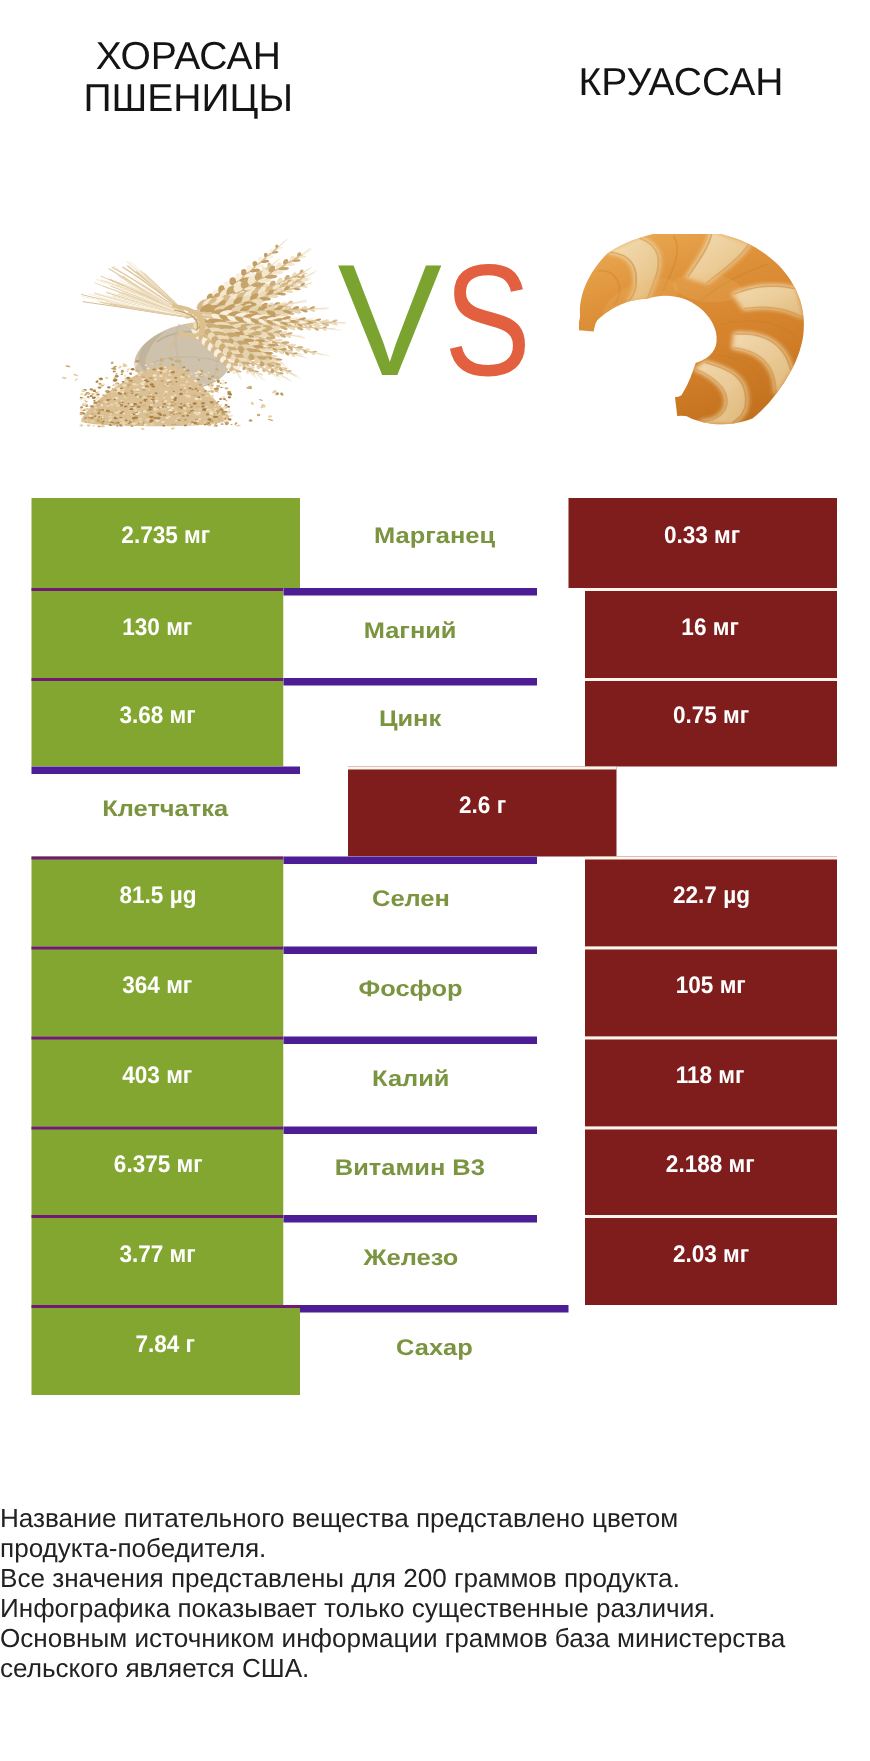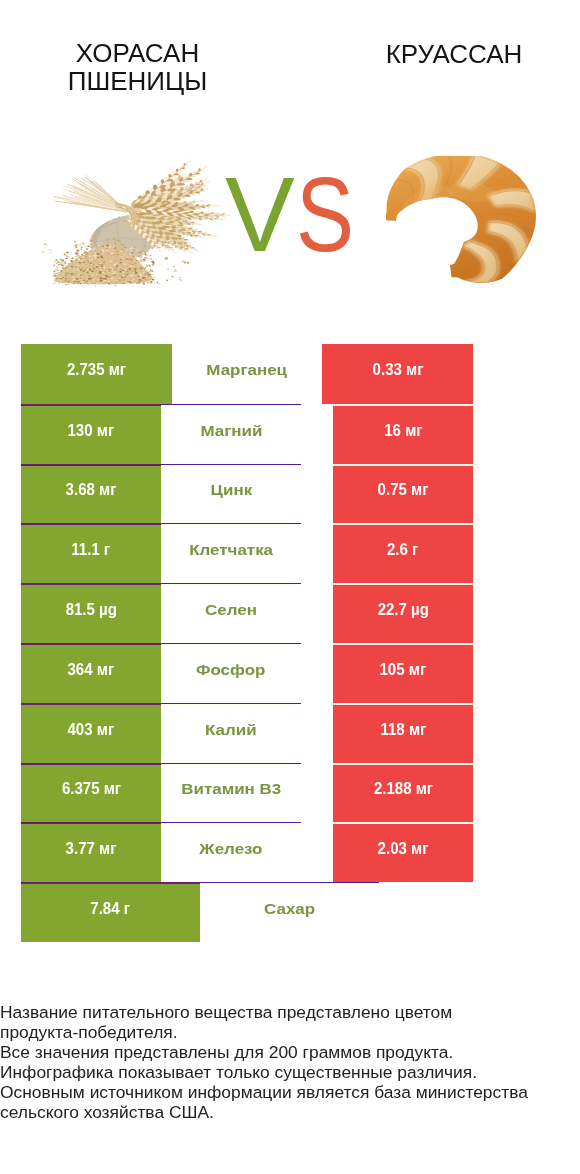--- a/index.html
+++ b/index.html
@@ -2,47 +2,47 @@
 <html><head>
 <meta charset="utf-8">
 <title>infographic</title>
 <style>
   html,body{margin:0;padding:0;}
   body{width:580px;height:1174px;background:#fff;font-family:"Liberation Sans",sans-serif;
        -webkit-font-smoothing:antialiased;overflow:hidden;}
   .page{position:relative;width:580px;height:1174px;}
 
   .ttl{position:absolute;text-align:center;font-size:26px;color:#141414;line-height:28px;}
-  #t-left{left:12px;width:251px;top:23px;margin-top:16px;}
+  #t-left{left:0;width:251px;top:23px;}
   #t-right{left:329px;width:250px;top:40px;}
 
   .photo{position:absolute;}
   #ph-left{left:40px;top:159px;width:192px;height:128px;}
   #ph-right{left:386px;top:156px;width:151px;height:139px;}
 
   .vs{position:absolute;left:0;top:0;width:580px;height:1174px;pointer-events:none;}
   .vs span{position:absolute;display:block;font-size:106px;line-height:106px;font-weight:400;
            transform-origin:0 0;}
   #vs-v{left:225px;top:161px;transform:scaleX(0.985);}
   #vs-s{left:296px;top:161px;transform:scaleX(0.82);}
 
-  .table{position:absolute;left:21px;top:344px;width:452px;}
+  .table{position:absolute;left:21px;top:332px;width:537px;}
   .row{display:flex;height:59.8px;}
   .cell{display:flex;align-items:center;justify-content:center;width:179px;
         font-weight:700;box-sizing:border-box;padding-bottom:8px;}
   .c-left, .c-right{font-size:16px;}
   .c-left > span, .c-right > span{display:inline-block;transform:scaleX(0.94);transform-origin:center;}
   .c-mid{font-size:15px;letter-spacing:0;}
   .c-mid > span{display:inline-block;transform:scaleX(1.13);transform-origin:center;}
   .c-left{background:#82a62f;color:#fff;}
   .c-mid{background:#fff;color:#7b9440;}
-  .c-right{background:#ef4444;color:#fff;}
+  .c-right{background:#7f1d1d;color:#fff;}
   .row + .row .c-left{border-top:2px solid #701a75;}
   .row + .row .c-right{border-top:2px solid #fdf4ea;margin-left:32px;}
-  .row + .row .c-mid{border-top:1px solid #4c1d95;}
+  .row + .row .c-mid{border-top:5px solid #4c1d95;}
   .row + .row .c-mid{box-shadow:inset 0 1px 0 #fbfdee;}
 
   .foot{position:absolute;left:0;top:1003px;width:580px;
         font-size:17.4px;line-height:19.9px;color:#222;}
 </style>
 </head>
 <body>
 
 <div class="page">
 
@@ -1951,23 +1951,20 @@
           <span>3.68 мг</span>
         </div>
         <div class="cell c-mid">
           <span>Цинк</span>
         </div>
         <div class="cell c-right">
           <span>0.75 мг</span>
         </div>
       </div>
       <div class="row">
-        <div class="cell c-left">
-          <span>11.1 г</span>
-        </div>
         <div class="cell c-mid">
           <span>Клетчатка</span>
         </div>
         <div class="cell c-right">
           <span>2.6 г</span>
         </div>
       </div>
       <div class="row">
         <div class="cell c-left">
           <span>81.5 µg</span>
@@ -2031,16 +2028,16 @@
           <span>Сахар</span>
         </div>
       </div>
     </div>
 
   <div class="foot" id="foot">
       <div>Название питательного вещества представлено цветом</div>
       <div>продукта-победителя.</div>
       <div>Все значения представлены для 200 граммов продукта.</div>
       <div>Инфографика показывает только существенные различия.</div>
-      <div>Основным источником информации является база министерства</div>
-      <div>сельского хозяйства США.</div>
+      <div>Основным источником информации граммов база министерства</div>
+      <div>сельского является США.</div>
     </div>
 </div>
 
 </body></html>

